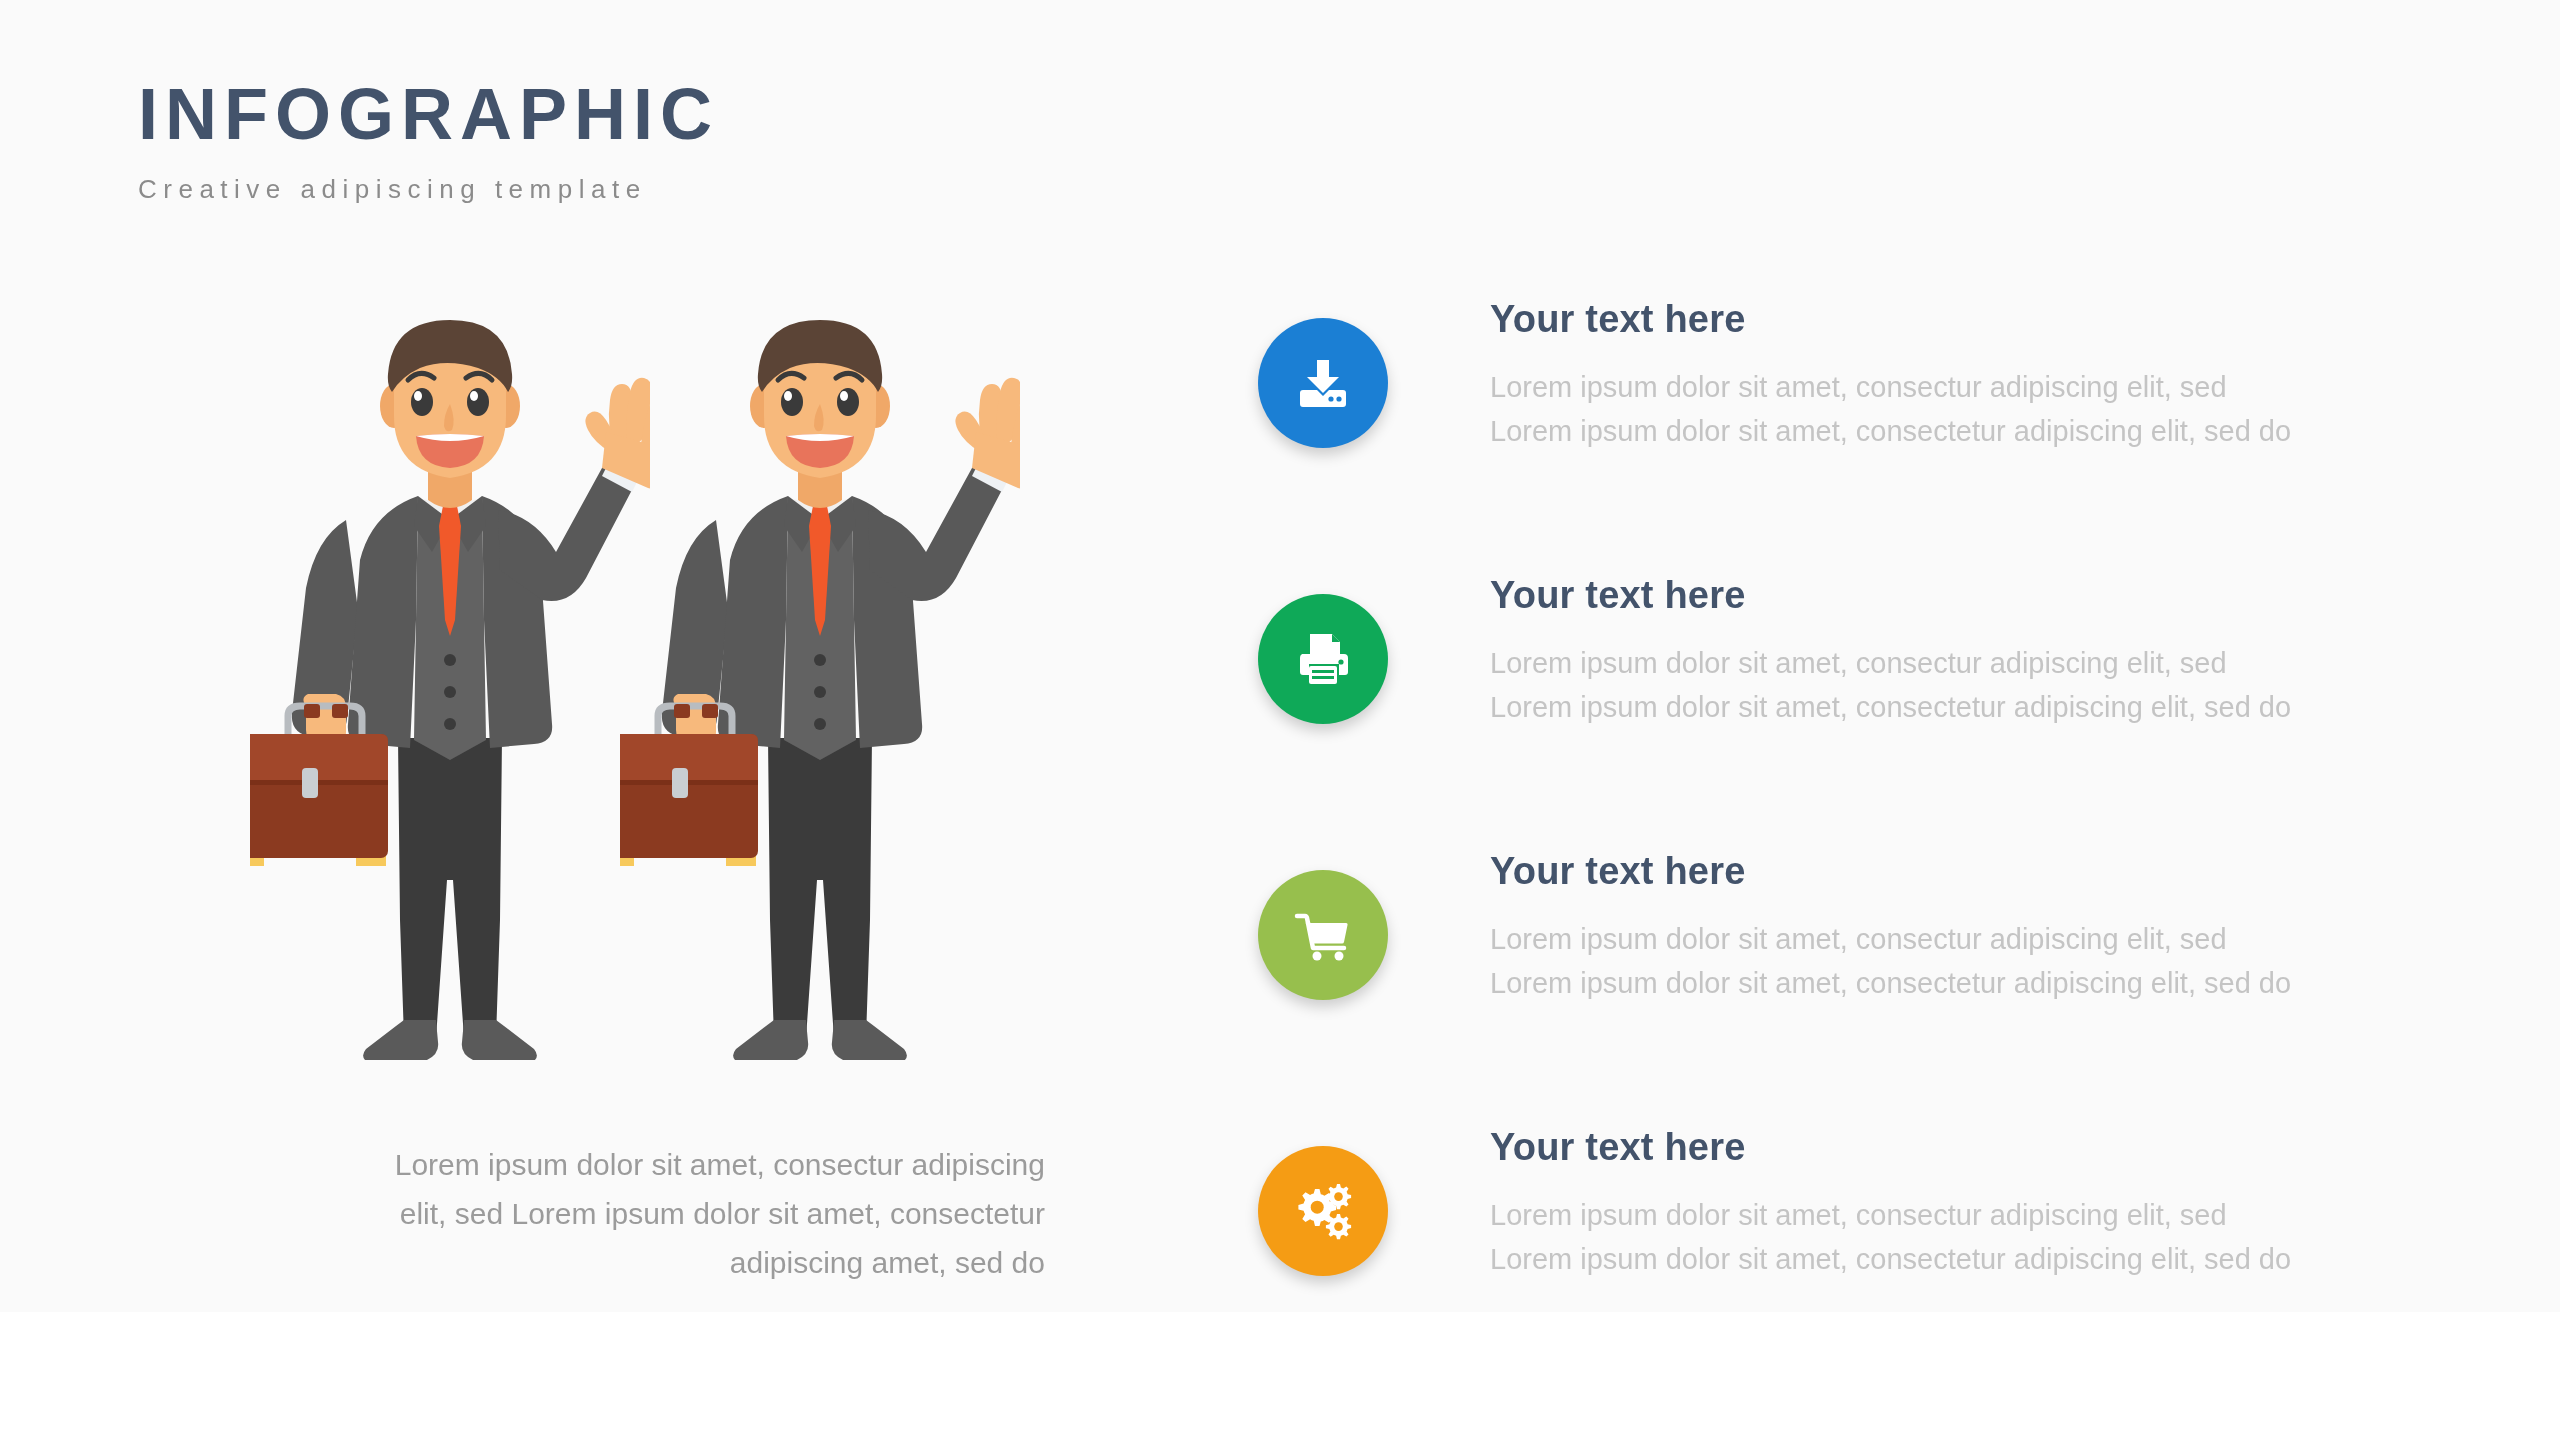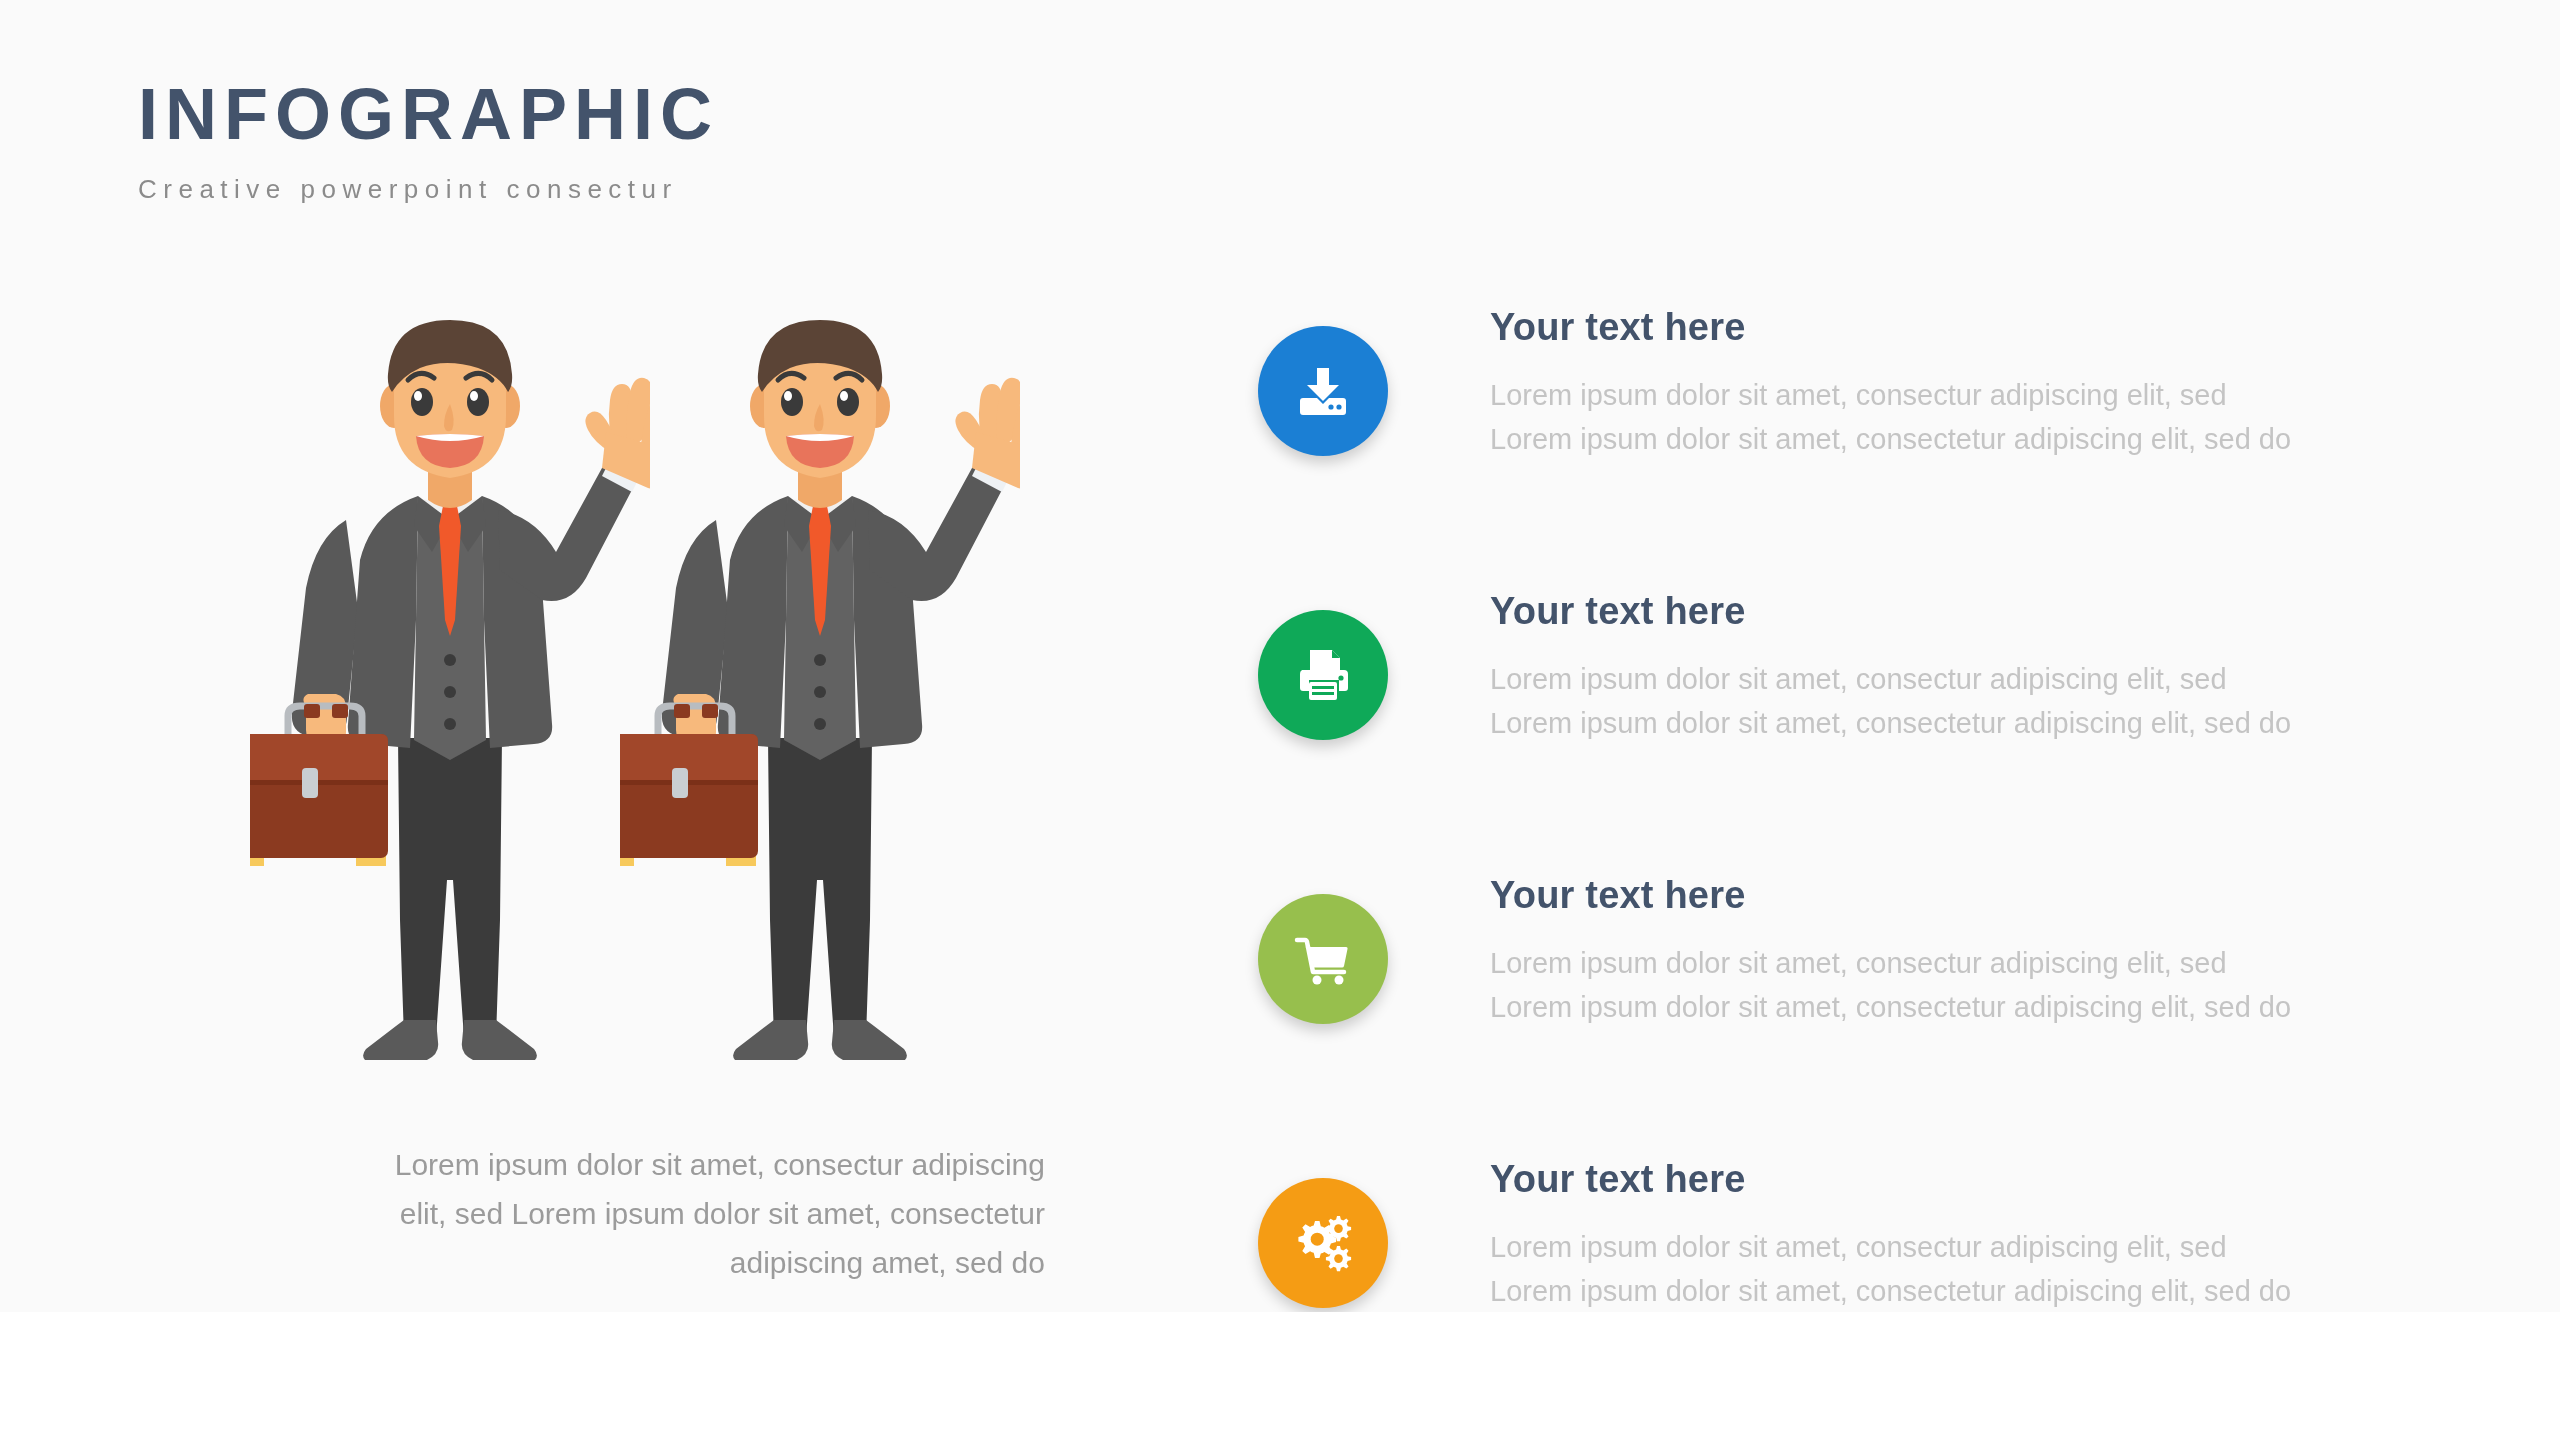--- a/index.html
+++ b/index.html
@@ -80,21 +80,20 @@
   
   .items {
     position: absolute;
     left: 1258px;
     top: 290px;
     width: 1240px;
   }
   .item {
     position: relative;
     height: 276px;
-    margin-top: 8px;
   }
   .bullet {
     position: absolute;
     left: 0;
     top: 28px;
     width: 130px;
     height: 130px;
     border-radius: 50%;
     box-shadow: 0 7px 14px rgba(0,0,0,0.18);
     display: flex;
@@ -129,21 +128,21 @@
     white-space: nowrap;
   }
 </style>
 </head>
 <body>
 
 <div class="slide">
 
   <div class="header">
     <h1 class="title">INFOGRAPHIC</h1>
-    <p class="subtitle">Creative powerpoint consectur</p>
+    <p class="subtitle">Creative adipiscing template</p>
   </div>
 
   <div class="illustration">
 
     <div class="figure fig-1">
       <svg viewBox="0 0 400 740" width="400" height="740">
 
         <path d="M148 418 L252 418 L250 600 L246 718 L214 718 L203 560 L197 560 L186 718 L154 718 L150 600 Z" fill="#3b3b3b"></path>
 
         <path d="M154 700 L186 700 L188 722 Q190 736 172 742 Q142 750 122 744 Q108 739 116 729 L146 706 Z" fill="#5a5a5a"></path>

